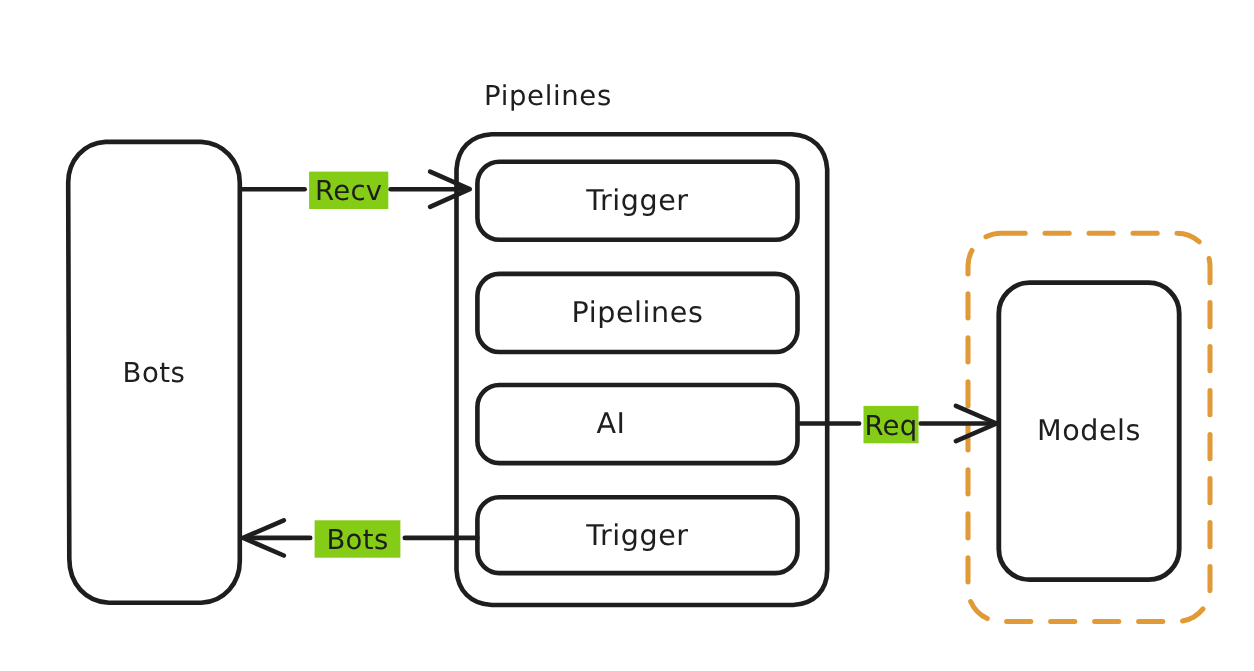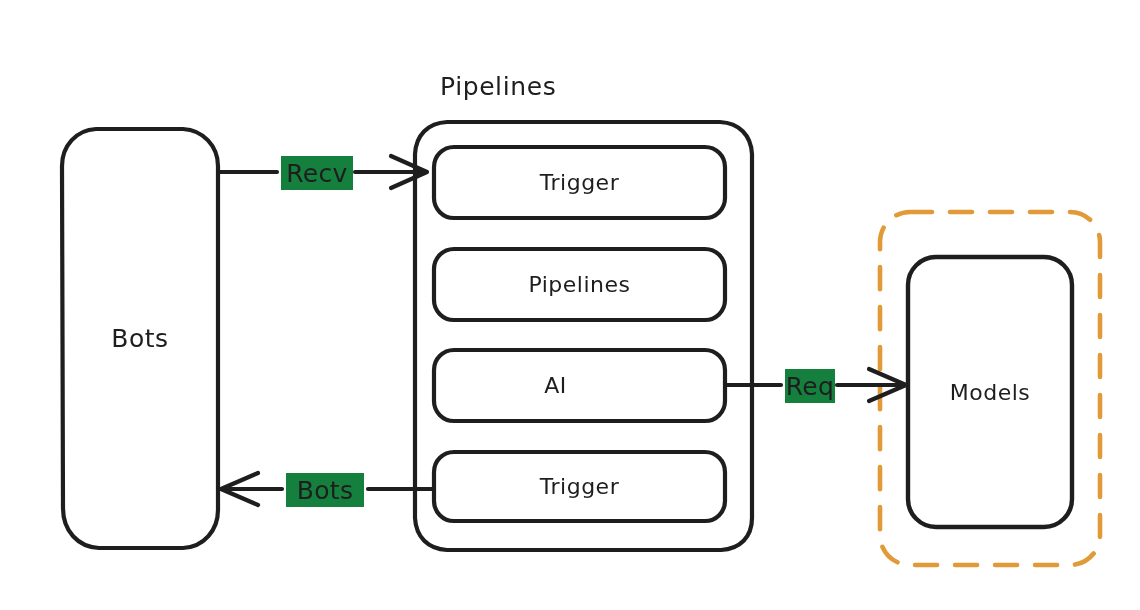--- a/index.html
+++ b/index.html
@@ -36,32 +36,32 @@
     pointer-events: none;
   }
   .edge-label {
     position: absolute;
     display: flex;
     align-items: center;
     justify-content: center;
     font-family: "DejaVu Sans", sans-serif;
     color: #1e1e1e;
     white-space: nowrap;
-    background: #15803d;
+    background: #84cc16;
     letter-spacing: 0.3px;
   }
   .group-title {
     position: absolute;
     font-family: "DejaVu Sans", sans-serif;
     color: #1e1e1e;
     white-space: nowrap;
     letter-spacing: 0.6px;
   }
   .sz-28 { font-size: 25px; }
-  .sz-26 { font-size: 22px; }
+  .sz-26 { font-size: 26px; }
   .sz-25 { font-size: 25px; }
   .hitbox {
     position: absolute;
     background: transparent;
   }
 </style>
 </head>
 <body>
 
 <div id="canvas">

